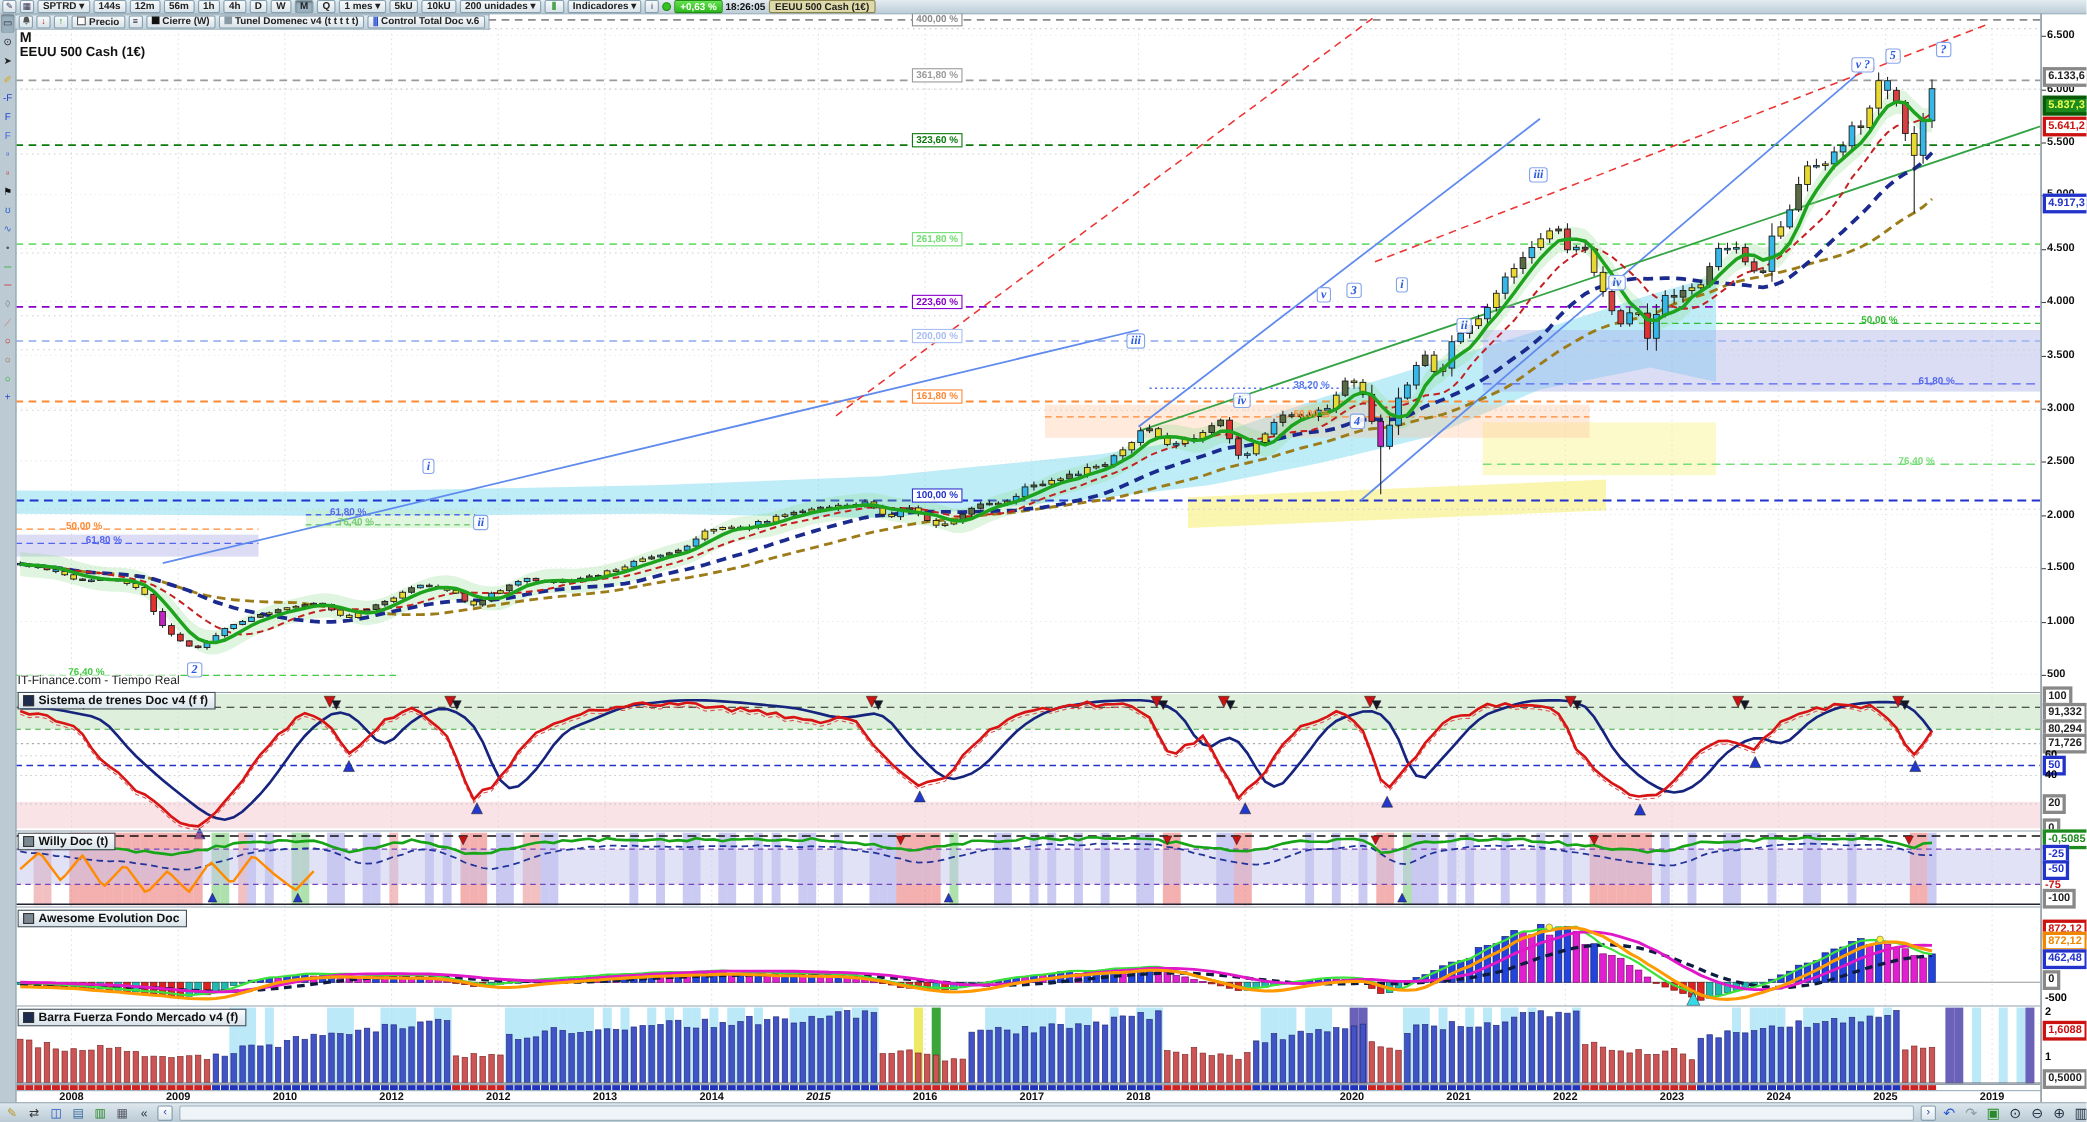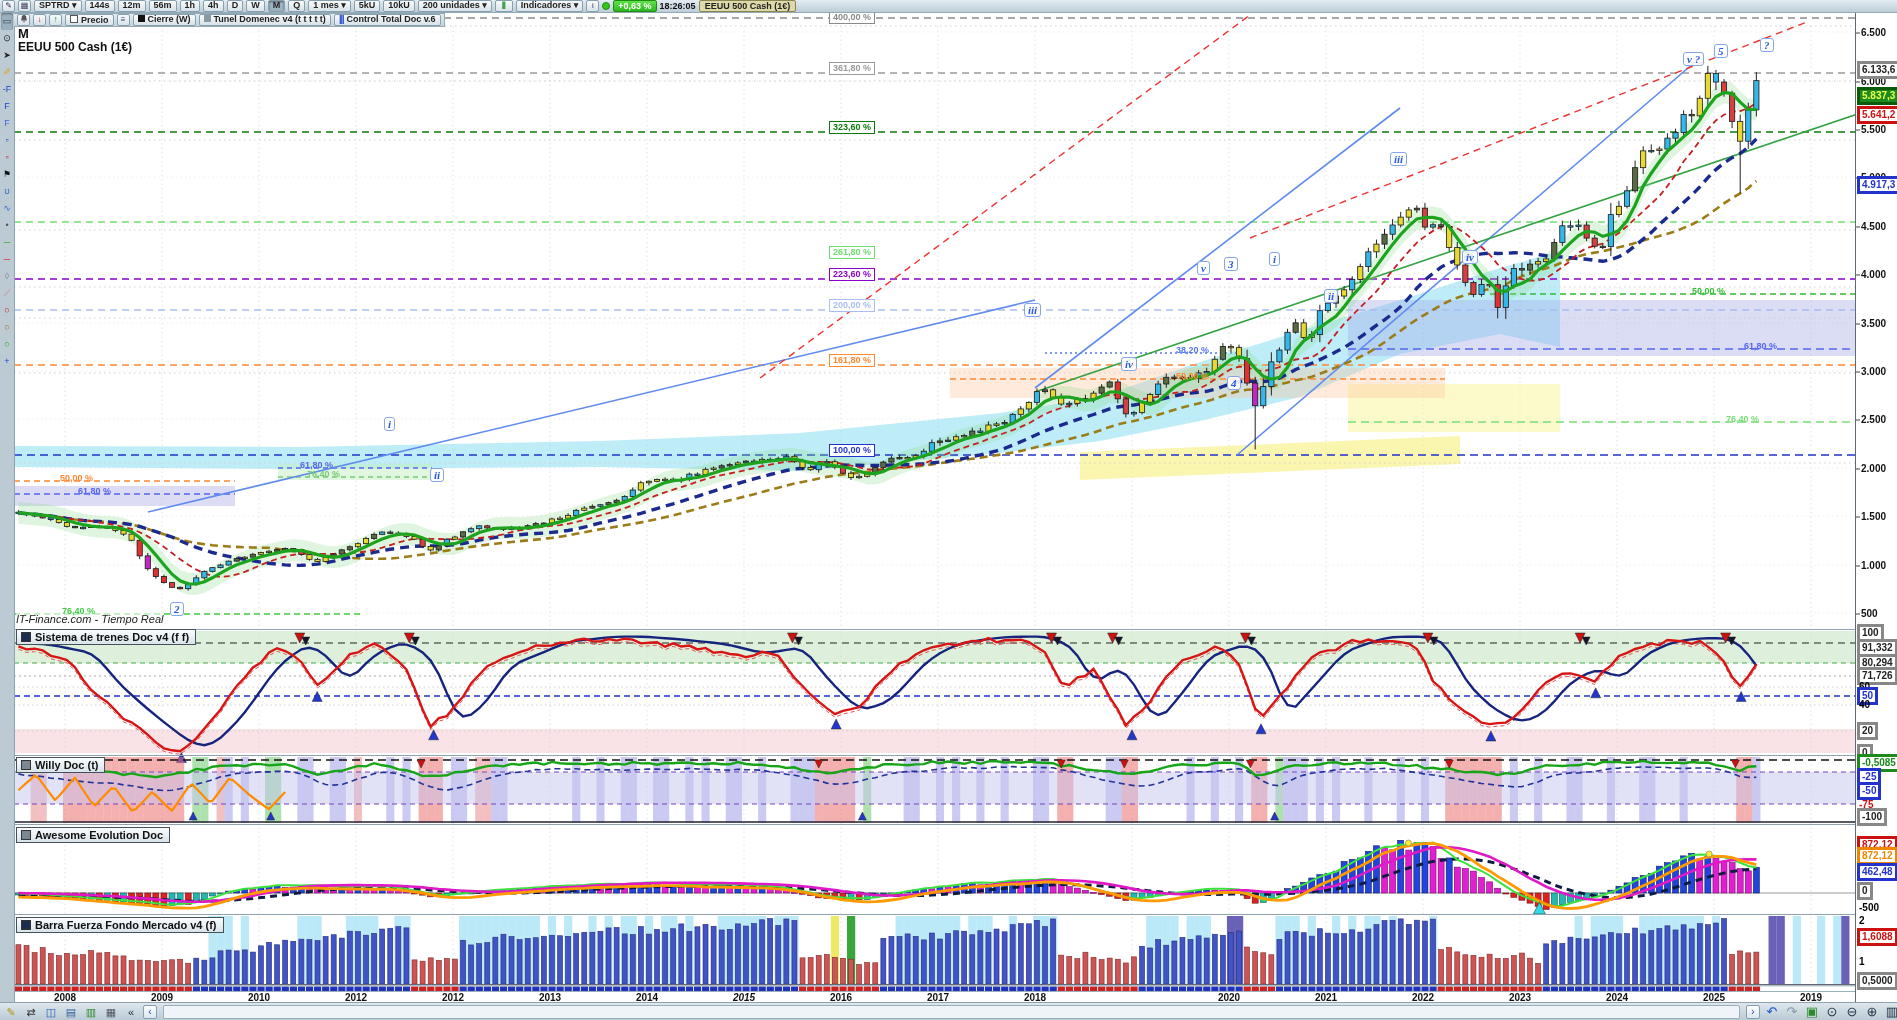--- a/index.html
+++ b/index.html
@@ -32,21 +32,21 @@
   .fib{position:absolute;font-size:9px;font-weight:bold;line-height:11px;white-space:nowrap;z-index:20;}
   .fib.boxed{background:#fff;border:1px solid;padding:0 3px;}
   .wave{position:absolute;border:1px solid #85a5ea;border-radius:3px;background:rgba(255,255,255,.88);
     color:#2a5ae0;font:italic bold 11px "Liberation Serif",serif;padding:0 3px;line-height:12px;z-index:21;}
   .phead{position:absolute;display:flex;align-items:center;gap:4px;font-size:11px;font-weight:bold;color:#111;
     background:linear-gradient(#fbfdfe,#d9e3ea);border:1px solid #44505a;padding:0 6px 0 4px;height:14px;z-index:22;white-space:nowrap;}
   .phead .sq{width:8px;height:8px;background:#7b8892;border:1px solid #333;}
   .phead .sq.dark{background:#1c2b4e;}
   #corner-tf{position:absolute;left:18px;top:26px;font-size:13px;font-weight:bold;color:#111;z-index:20;}
   #corner-sym{position:absolute;left:18px;top:40px;font-size:12px;font-weight:bold;color:#111;z-index:20;}
-  #watermark{position:absolute;left:16px;top:613px;font-size:11px;color:#222;z-index:20;background:rgba(255,255,255,.6);font-style:italic;}
+  #watermark{position:absolute;left:16px;top:613px;font-size:11px;color:#222;z-index:20;background:rgba(255,255,255,.6);}
   
   #right-axis{position:absolute;left:1855px;top:0;width:42px;height:1002px;background:#fff;
     border-left:1px solid #5c6c77;z-index:25;}
   .tick{position:absolute;left:5px;transform:translateY(-50%);font-size:10px;font-weight:bold;color:#111;white-space:nowrap;}
   .tick:before{content:"";position:absolute;left:-5px;top:50%;width:4px;height:1px;background:#444;}
   .abadge{position:absolute;left:1px;transform:translateY(-50%);font-size:10px;font-weight:bold;
     background:#fff;border:3px solid #15803d;padding:0 2px;line-height:12px;white-space:nowrap;z-index:26;}
   .abadge.green{background:#1c8a1c;color:#eaff50;border-color:#0a5a0a;}
   .abadge.red{color:#cc1111;border-color:#cc1111;}
   .abadge.blue{color:#2233cc;border-color:#2233cc;}
@@ -1609,21 +1609,21 @@
   </div>
   <div class="phead" style="left:16px;top:917px;">
     <span class="sq dark"></span>
     <span>Barra Fuerza Fondo Mercado v4 (f)</span>
   </div>
 
   <div id="overlay-labels">
       <div class="fib boxed" style="left:829px;top:11px;color:#8a8a8a;border-color:#8a8a8a;">400,00 %</div>
       <div class="fib boxed" style="left:829px;top:62px;color:#9a9a9a;border-color:#9a9a9a;">361,80 %</div>
       <div class="fib boxed" style="left:829px;top:121px;color:#0a7a0a;border-color:#0a7a0a;">323,60 %</div>
-      <div class="fib boxed" style="left:829px;top:211px;color:#6fdd6f;border-color:#6fdd6f;margin-top:35px;">261,80 %</div>
+      <div class="fib boxed" style="left:829px;top:211px;color:#6fdd6f;border-color:#6fdd6f;">261,80 %</div>
       <div class="fib boxed" style="left:829px;top:268px;color:#8800cc;border-color:#8800cc;">223,60 %</div>
       <div class="fib boxed" style="left:829px;top:299px;color:#a8bdf0;border-color:#a8bdf0;">200,00 %</div>
       <div class="fib boxed" style="left:829px;top:354px;color:#ff8833;border-color:#ff8833;">161,80 %</div>
       <div class="fib boxed" style="left:829px;top:444px;color:#2233cc;border-color:#2233cc;">100,00 %</div>
       <div class="fib" style="left:1176px;top:345px;color:#5577ee;border-color:#5577ee;">38,20 %</div>
       <div class="fib" style="left:1176px;top:371px;color:#ff8833;border-color:#ff8833;">50,00 %</div>
       <div class="fib" style="left:1692px;top:286px;color:#33bb33;border-color:#33bb33;">50,00 %</div>
       <div class="fib" style="left:1744px;top:341px;color:#5566ee;border-color:#5566ee;">61,80 %</div>
       <div class="fib" style="left:1726px;top:414px;color:#77dd77;border-color:#77dd77;">76,40 %</div>
       <div class="fib" style="left:60px;top:473px;color:#ff8833;border-color:#ff8833;">50,00 %</div>

